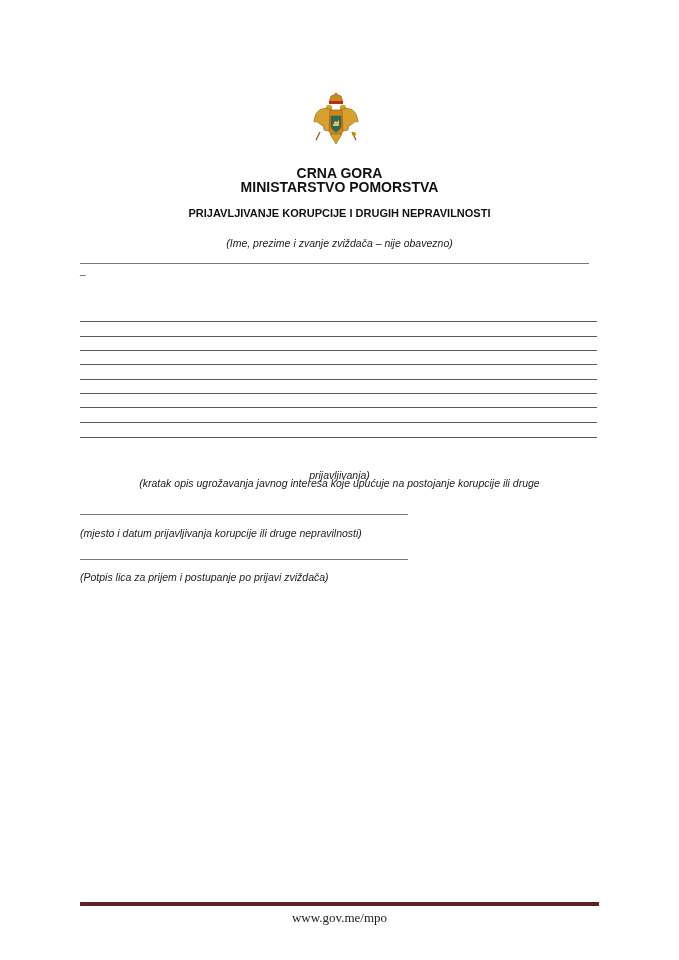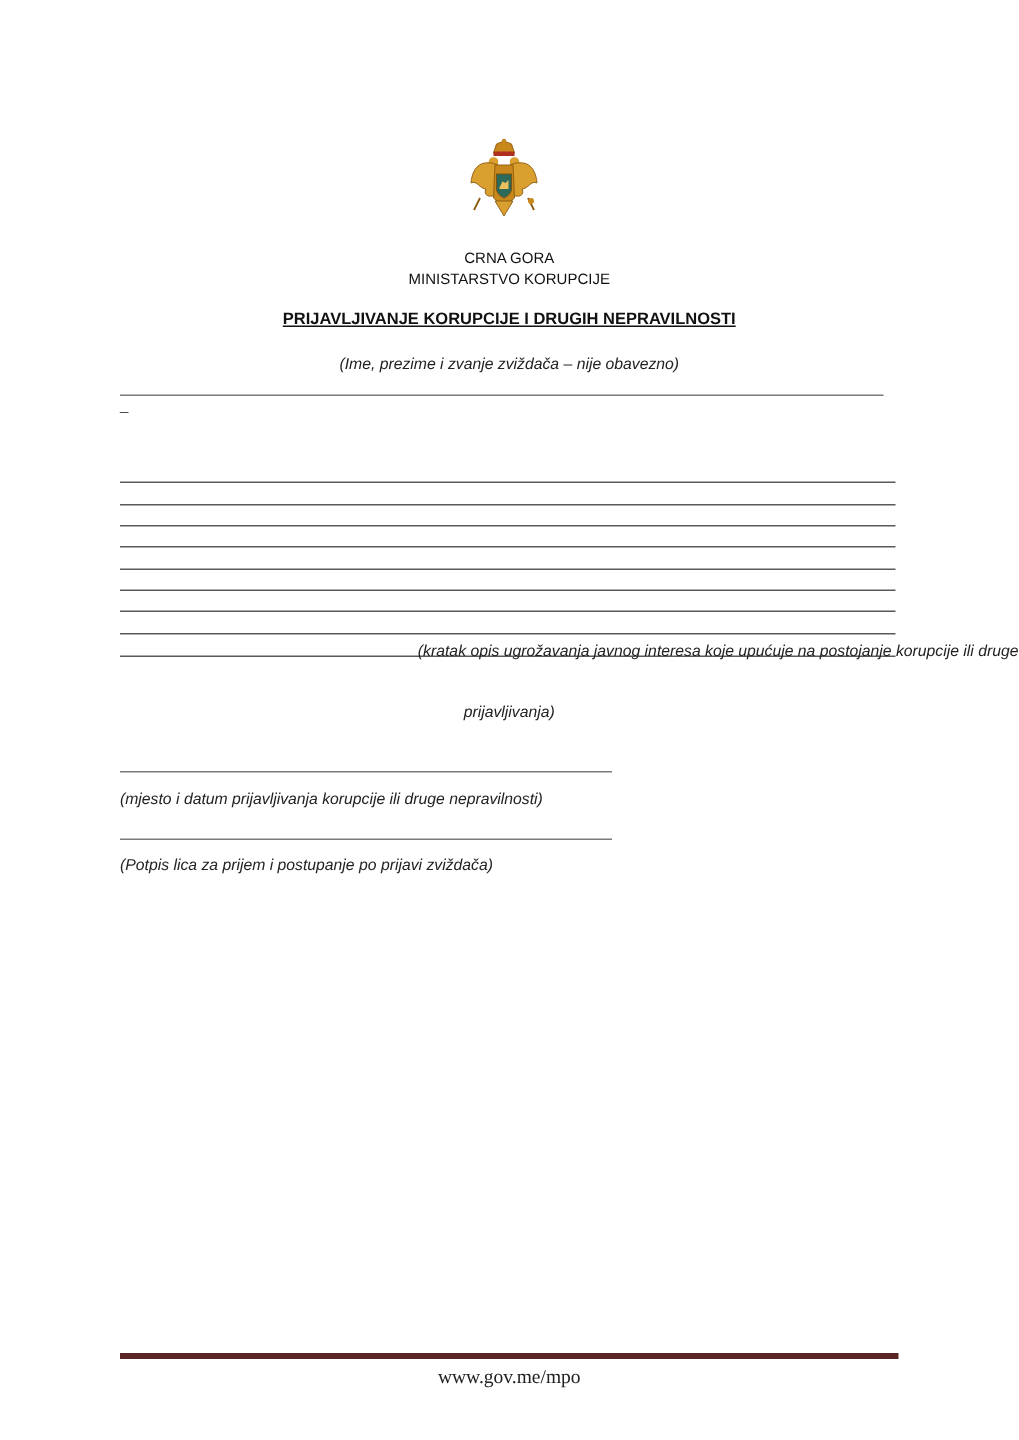--- a/index.html
+++ b/index.html
@@ -1,22 +1,22 @@
 <!DOCTYPE html>
 <html><head>
   <meta charset="utf-8">
   <style>
     html, body { margin: 0; padding: 0; background: #ffffff; }
     body { width: 679px; height: 960px; position: relative; overflow: hidden;
            font-family: "Liberation Sans", sans-serif; color: #111; }
     .abs { position: absolute; }
     .center { left: 0; width: 679px; text-align: center; }
     .coat { left: 312px; top: 92px; width: 48px; height: 60px; }
-    .h1 { font-weight: normal; font-size: 10px; line-height: 14px; }
-    .h2 { font-weight: bold; font-size: 11px; text-decoration: underline; }
+    .h1 { font-weight: bold; font-size: 14px; line-height: 14px; }
+    .h2 { font-weight: bold; font-size: 11px; }
     .ital { font-style: italic; font-size: 10.5px; color: #222; }
     .rule { height: 1px; background: #7a7a7a; }
     .rule-dark { height: 1.4px; background: #5a5a5a; }
     .footer-bar { left: 80px; top: 902px; width: 519px; height: 4px; background: #5a2424; }
     .footer-url { font-family: "Liberation Serif", serif; font-size: 13px; color: #222; top: 910px; }
   </style>
 </head>
 <body>
 
 <div class="abs coat">
@@ -38,39 +38,39 @@
     <path d="M21 33 L23 29 L25 30 L27 28 L27 34 L21 34 Z" fill="#e8c060"></path>
 
     <path d="M18 42 L24 52 L30 42 Z" fill="#d9a030" stroke="#8a5a10" stroke-width="0.6"></path>
     <path d="M8 40 L4 48" stroke="#8a5a10" stroke-width="1.2"></path>
     <path d="M40 40 L44 48" stroke="#8a5a10" stroke-width="1.2"></path>
     <circle cx="42" cy="42" r="2" fill="#c8881c"></circle>
   </svg>
 </div>
 
 <div class="abs center h1" style="top:166px;">CRNA GORA</div>
-<div class="abs center h1" style="top:180px;">MINISTARSTVO KORUPCIJE</div>
+<div class="abs center h1" style="top:180px;">MINISTARSTVO POMORSTVA</div>
 <div class="abs center h2" style="top:207px;">PRIJAVLJIVANJE KORUPCIJE I DRUGIH NEPRAVILNOSTI</div>
 
 <div class="abs center ital" style="top:237px;">(Ime, prezime i zvanje zviždača – nije obavezno)</div>
 
 <div class="abs rule" style="left:80px; top:263px; width:509px;"></div>
 <div class="abs" style="left:80px; top:265px; font-size:10px; color:#444;">_</div>
 
 <div class="abs rule-dark" style="left:80px; top:321px; width:517px;"></div>
 <div class="abs rule-dark" style="left:80px; top:336px; width:517px;"></div>
 <div class="abs rule-dark" style="left:80px; top:350px; width:517px;"></div>
 <div class="abs rule-dark" style="left:80px; top:364px; width:517px;"></div>
 <div class="abs rule-dark" style="left:80px; top:379px; width:517px;"></div>
 <div class="abs rule-dark" style="left:80px; top:393px; width:517px;"></div>
 <div class="abs rule-dark" style="left:80px; top:407px; width:517px;"></div>
 <div class="abs rule-dark" style="left:80px; top:422px; width:517px;"></div>
 <div class="abs rule-dark" style="left:80px; top:437px; width:517px;"></div>
 
-<div class="abs center ital" style="top:428px;text-align:right;">(kratak opis ugrožavanja javnog interesa koje upućuje na postojanje korupcije ili druge</div>
+<div class="abs center ital" style="top:477px;">(kratak opis ugrožavanja javnog interesa koje upućuje na postojanje korupcije ili druge</div>
 <div class="abs center ital" style="top:469px;">prijavljivanja)</div>
 
 <div class="abs rule" style="left:80px; top:514px; width:328px;"></div>
 <div class="abs ital" style="left:80px; top:527px;">(mjesto i datum prijavljivanja korupcije ili druge nepravilnosti)</div>
 
 <div class="abs rule" style="left:80px; top:559px; width:328px;"></div>
 <div class="abs ital" style="left:80px; top:571px;">(Potpis lica za prijem i postupanje po prijavi zviždača)</div>
 
 <div class="abs footer-bar"></div>
 <div class="abs center footer-url">www.gov.me/mpo</div>

